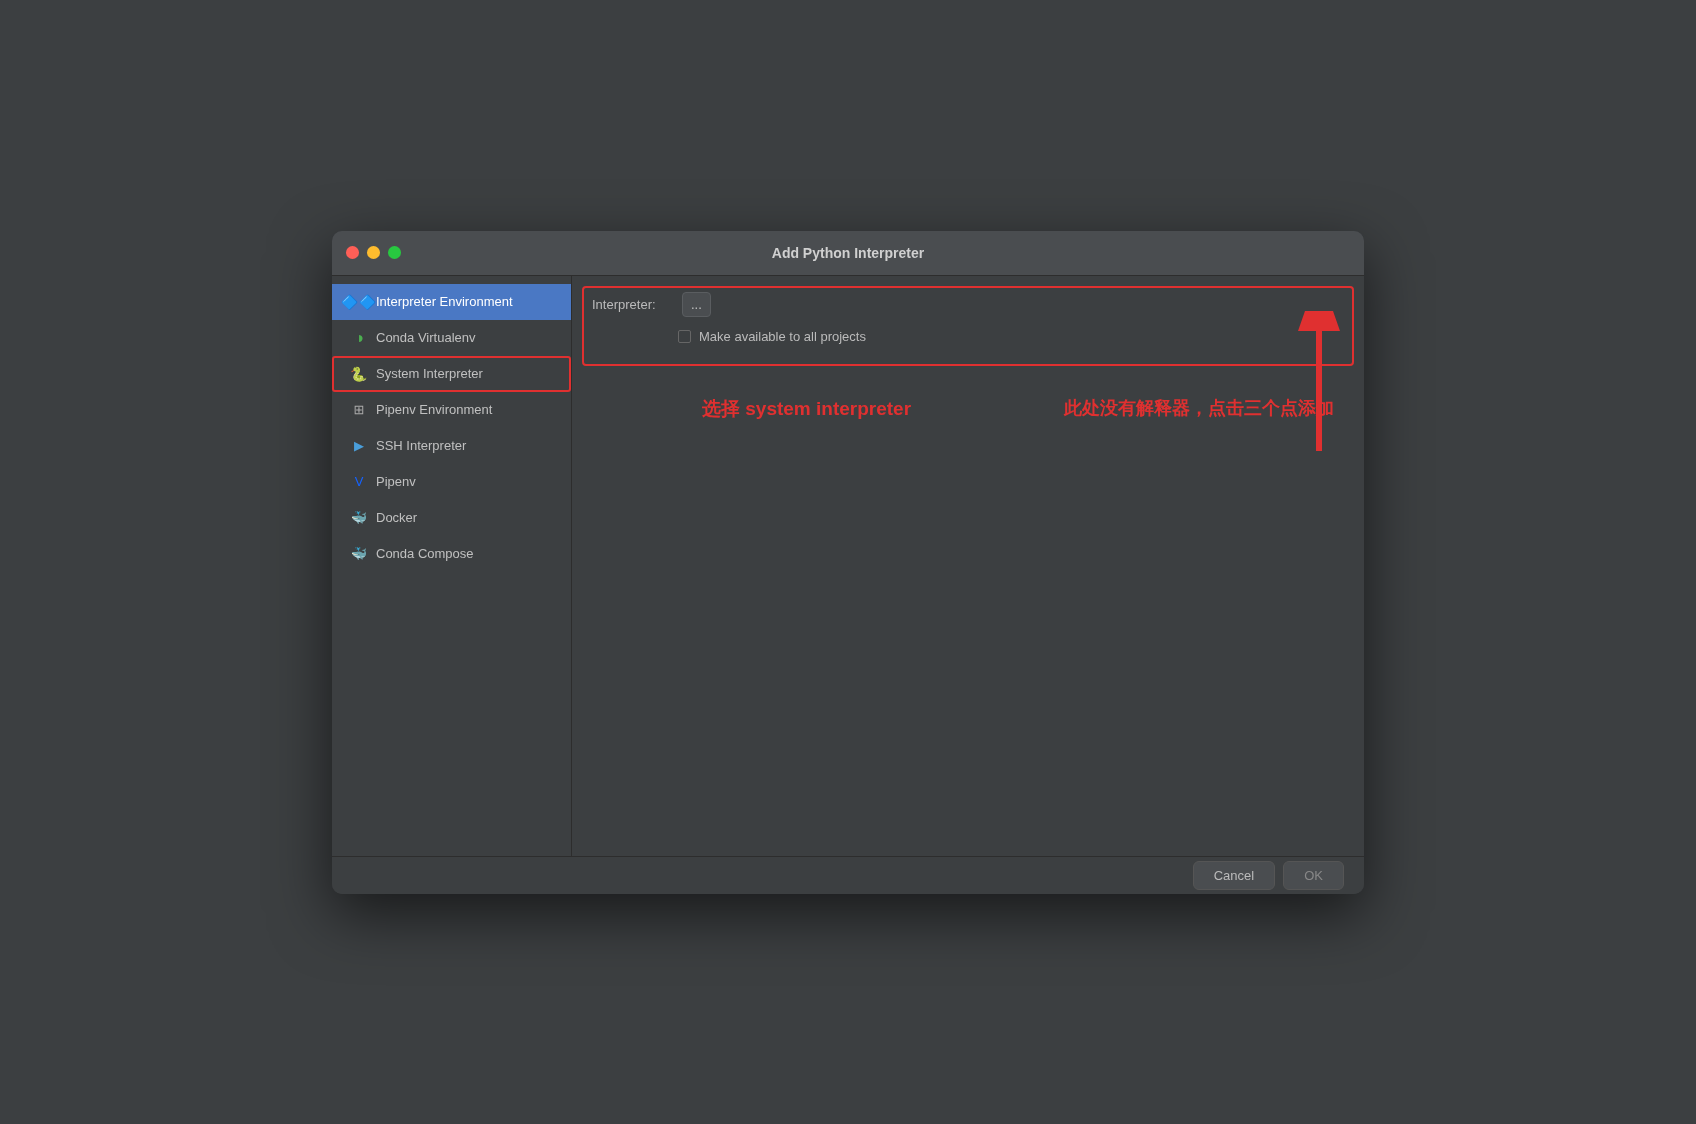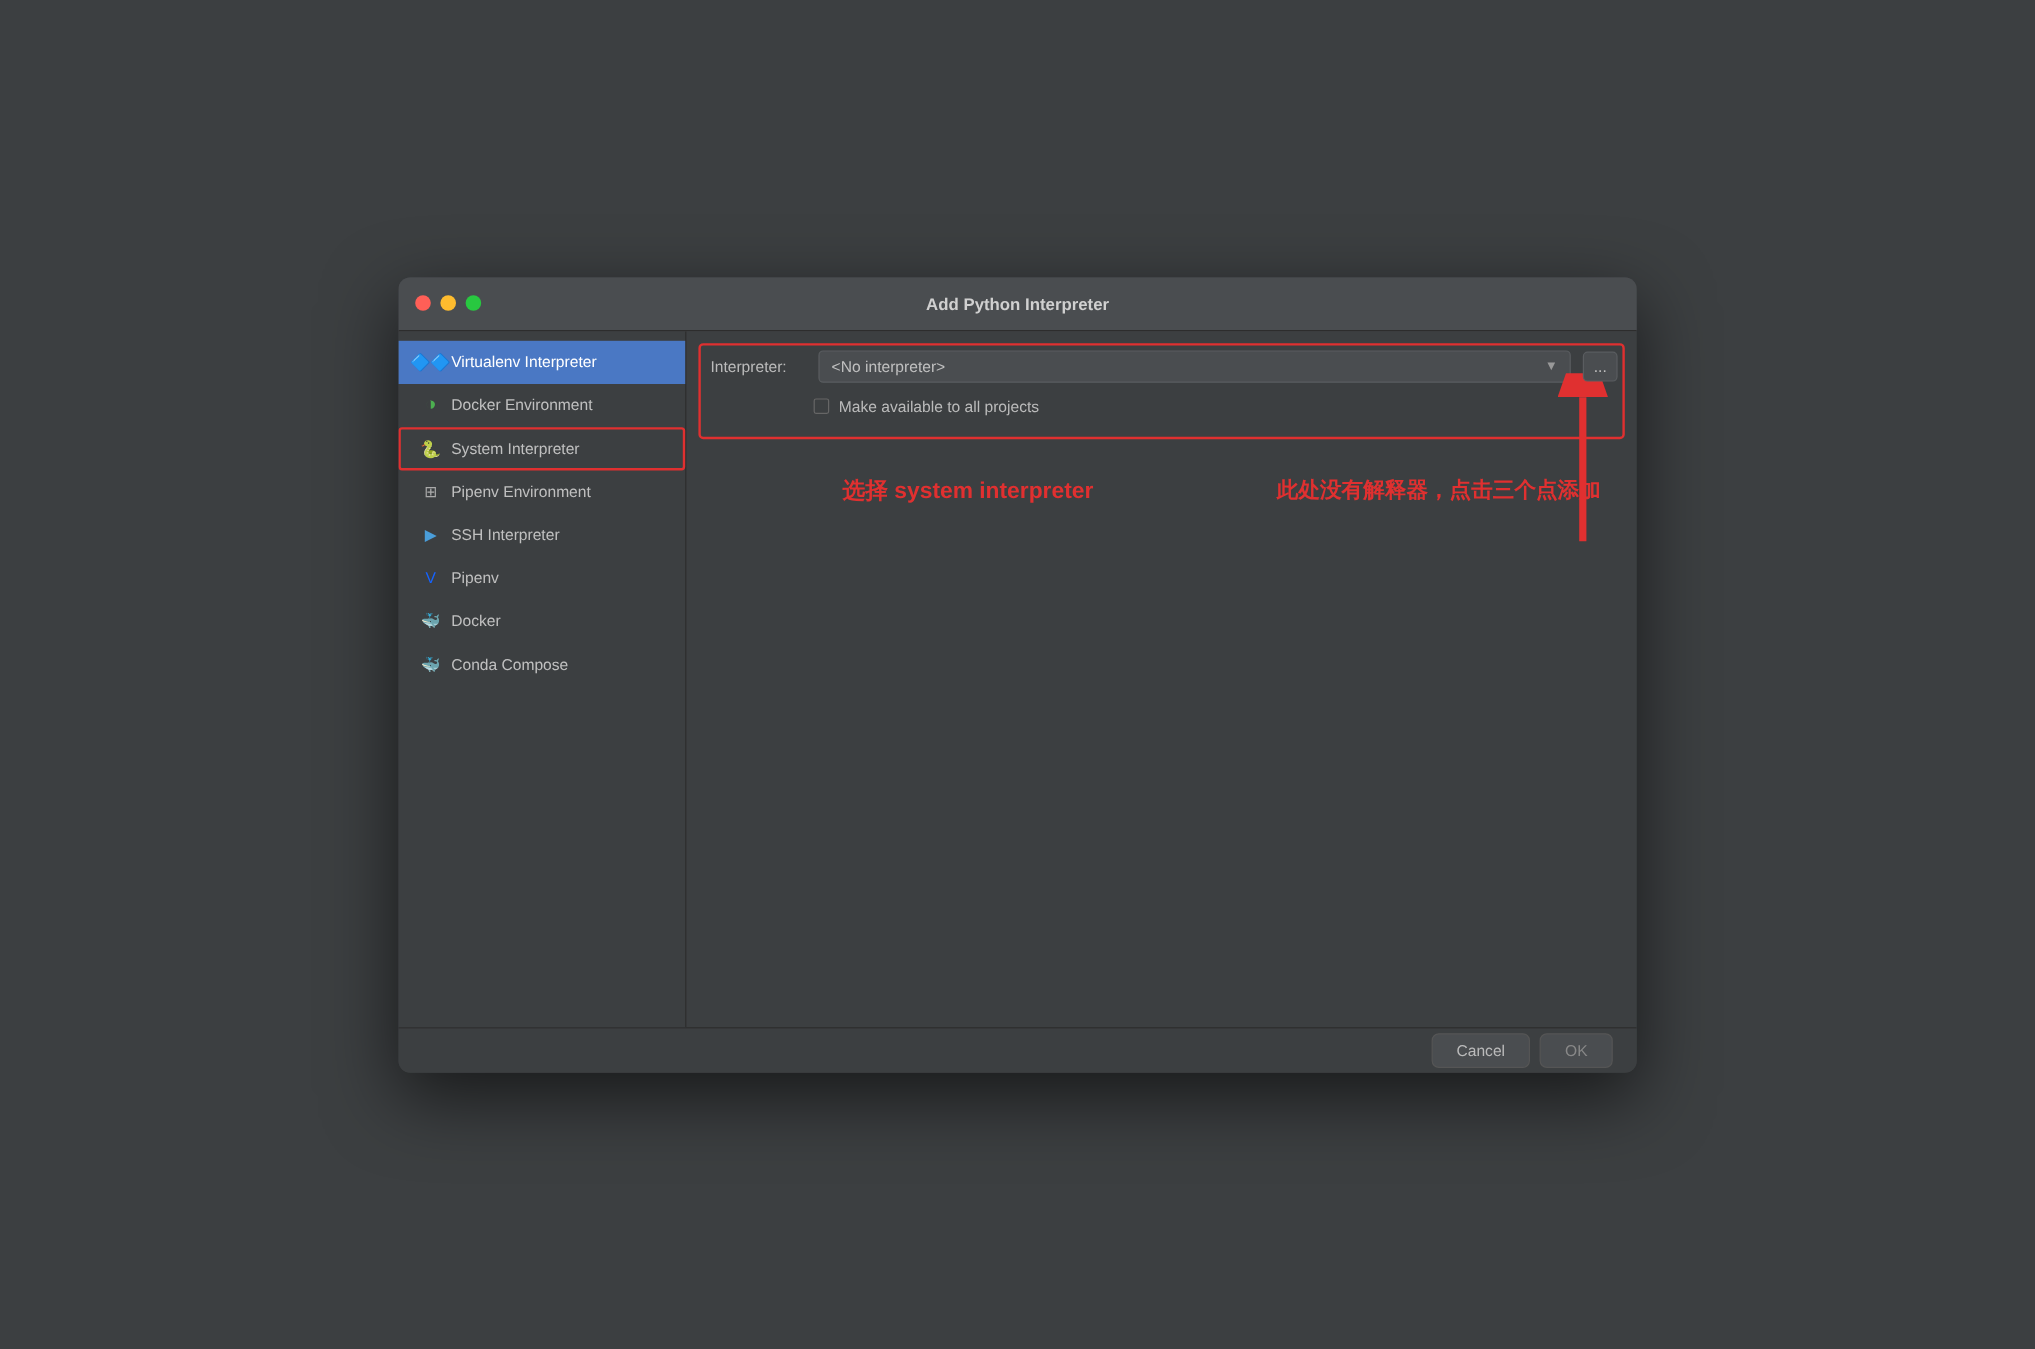--- a/index.html
+++ b/index.html
@@ -273,26 +273,26 @@
     </div>
     <span class="title-text">Add Python Interpreter</span>
   </div>
 
   <div class="dialog-body">
 
     <div class="sidebar">
 
       <div class="sidebar-item active">
         <span class="sidebar-icon icon-virtualenv">🔷</span>
-        <span>Virtualenv Interpreter</span>
+        <span>Interpreter Environment</span>
       </div>
 
       <div class="sidebar-item">
         <span class="sidebar-icon icon-conda">◑</span>
-        <span>Docker Environment</span>
+        <span>Conda Virtualenv</span>
       </div>
 
       <div class="sidebar-item highlighted">
         <span class="sidebar-icon icon-system">🐍</span>
         <span>System Interpreter</span>
       </div>
 
       <div class="sidebar-item">
         <span class="sidebar-icon icon-pipenv">⊞</span>
         <span>Pipenv Environment</span>
@@ -319,24 +319,20 @@
       </div>
 
     </div>
 
     <div class="main-content">
 
       <div class="annotation-box"></div>
 
       <div class="interpreter-row" style="margin-left: 4px;">
         <span class="interpreter-label">Interpreter:</span>
-        <div class="interpreter-dropdown">
-          <span>&lt;No interpreter&gt;</span>
-          <span class="dropdown-arrow">▼</span>
-        </div>
         <div class="three-dots-btn">...</div>
       </div>
 
       <div class="checkbox-row">
         <div class="checkbox"></div>
         <span class="checkbox-label">Make available to all projects</span>
       </div>
 
       <div class="annotation-text-1">选择 system interpreter</div>
 

